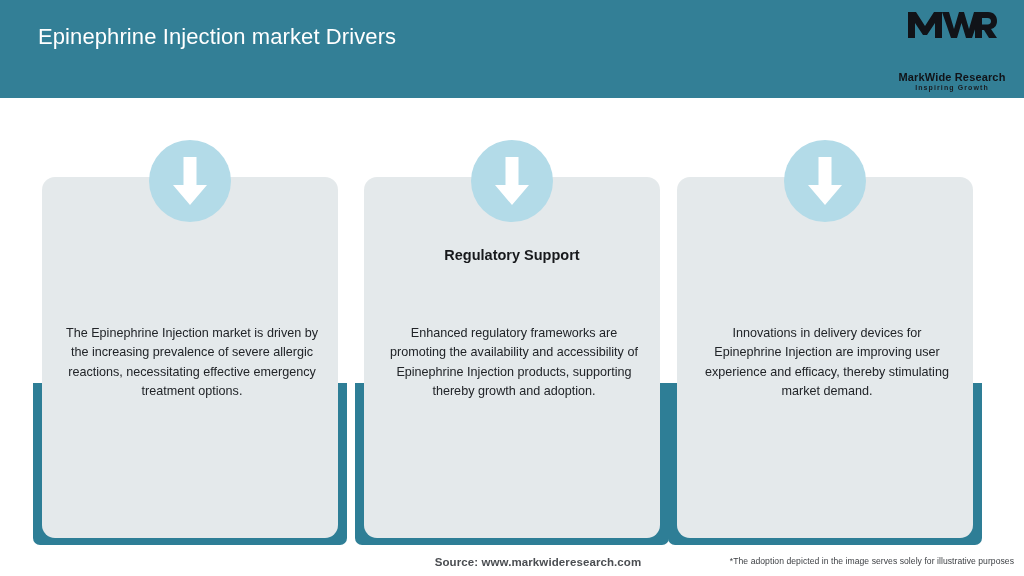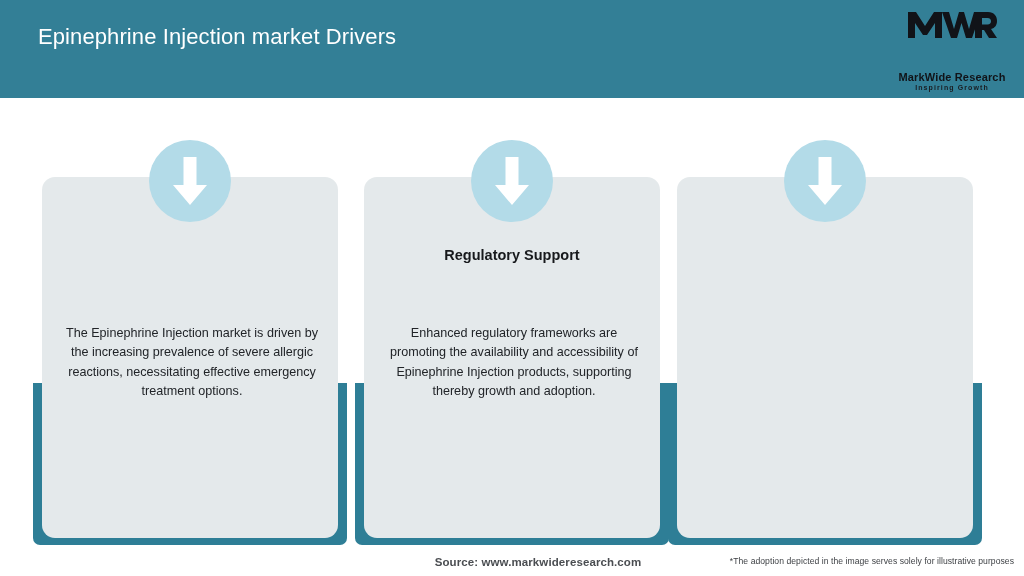--- a/index.html
+++ b/index.html
@@ -217,18 +217,19 @@
   </div>
 
   <div class="driver-card card-2">
     <div class="card-frame"></div>
     <div class="card-body"></div>
     <div class="card-icon">
       <svg width="40" height="52" viewBox="0 0 40 52" aria-hidden="true">
         <path d="M13.5 2 L26.5 2 L26.5 30 L37 30 L20 50 L3 30 L13.5 30 Z" fill="#ffffff"></path>
       </svg>
     </div>
+    <div class="card-text">Innovations in delivery devices for Epinephrine Injection are improving user experience and efficacy, thereby stimulating market demand.</div>
   </div>
 
 </div>
 
 <div id="source-note">Source: www.markwideresearch.com</div>
 <div id="disclaimer-note">*The adoption depicted in the image serves solely for illustrative purposes</div>
 
 </body></html>

